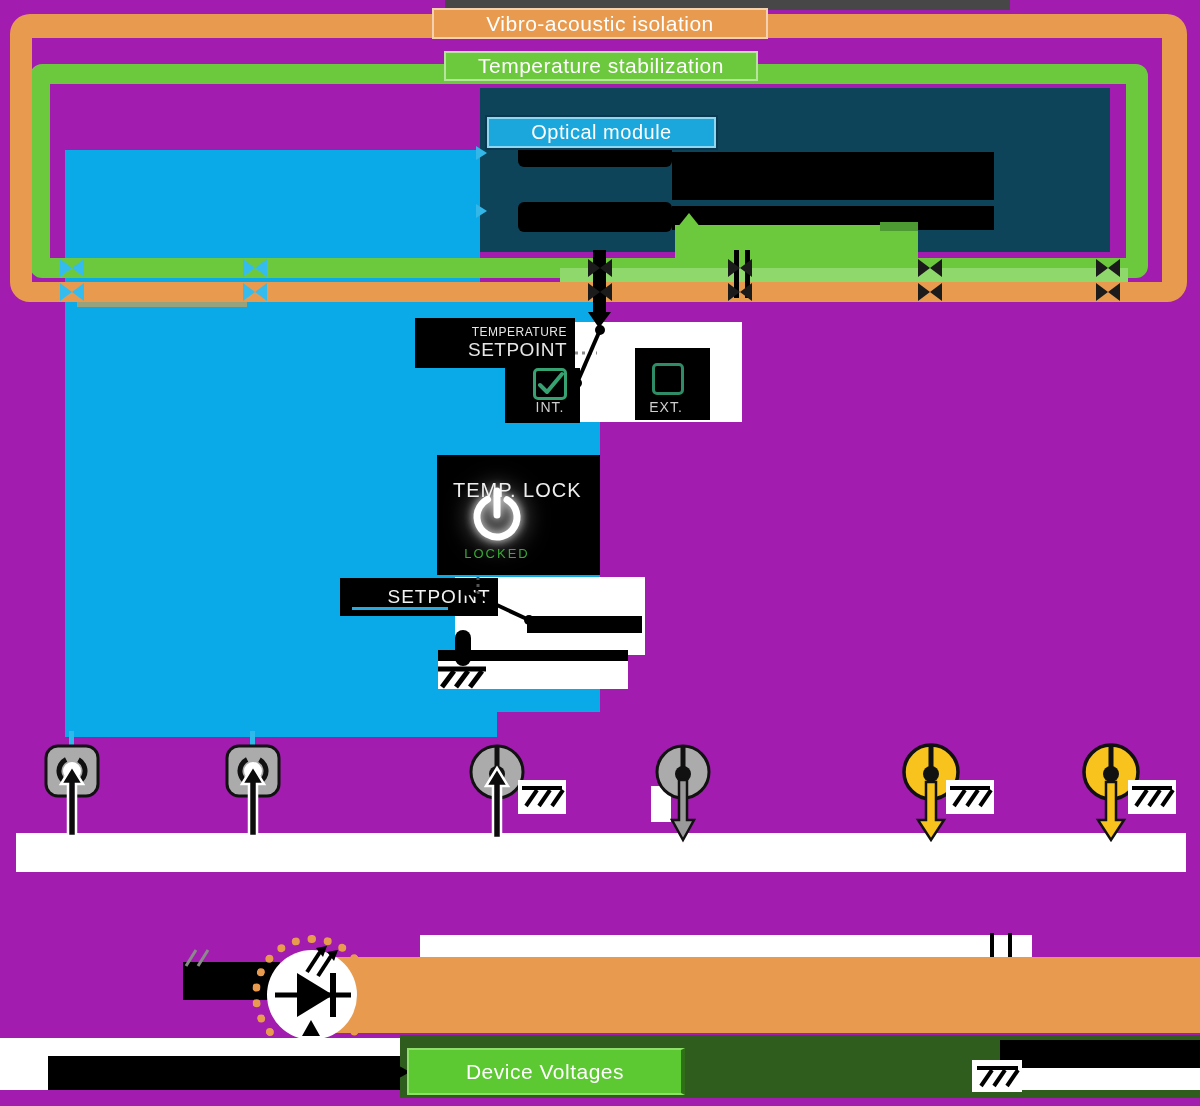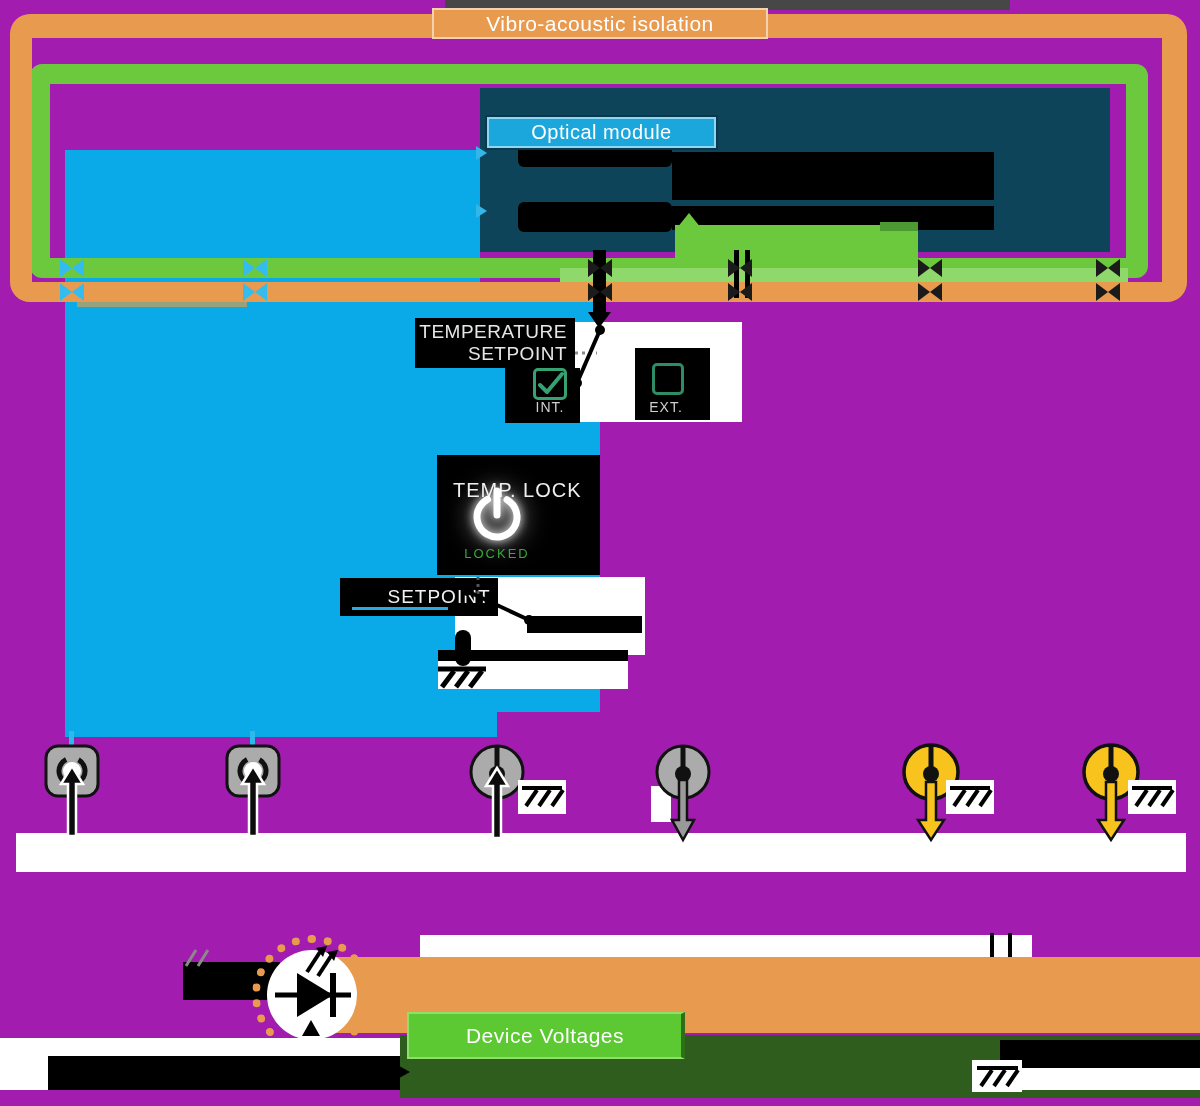--- a/index.html
+++ b/index.html
@@ -87,34 +87,37 @@
       <polygon points="918,283 918,301 930,292"></polygon>
         <polygon points="942,283 942,301 930,292"></polygon>
       <polygon points="1096,283 1096,301 1108,292"></polygon>
         <polygon points="1120,283 1120,301 1108,292"></polygon>
     </g>
   </svg>
 
   <div class="abs chip chip-vibro" style="left:432px;top:8px;width:332px;height:27px;">
     <span>Vibro-acoustic isolation</span>
   </div>
+  <div class="abs chip chip-temp" style="left:444px;top:51px;width:310px;height:26px;">
+    <span>Temperature stabilization</span>
+  </div>
   <div class="abs chip-optical-outer abs" style="left:485px;top:91px;width:233px;height:35px;">
     <div class="chip chip-optical" style="width:225px;height:27px;margin:2px;">
       <span>Optical module</span>
     </div>
   </div>
 
   <div class="abs white" style="left:562px;top:322px;width:180px;height:100px;"></div>
   <div class="abs white" style="left:455px;top:577px;width:190px;height:78px;"></div>
   <div class="abs blk" style="left:438px;top:650px;width:190px;height:13px;"></div>
   <div class="abs white" style="left:438px;top:661px;width:190px;height:28px;"></div>
   <div class="abs white" style="left:16px;top:833px;width:1170px;height:39px;"></div>
 
   <div class="abs blk" style="left:415px;top:318px;width:160px;height:50px;display:flex;flex-direction:column;justify-content:center;align-items:flex-end;padding-right:8px;box-sizing:border-box;">
-    <span class="lbl" style="font-size:19px;letter-spacing:.5px;">TEMPERATURE</span>
+    <span class="lbl" style="font-size:12px;letter-spacing:.5px;">TEMPERATURE</span>
     <span class="lbl" style="font-size:19px;letter-spacing:.5px;">SETPOINT</span>
   </div>
   <div class="abs blk" style="left:505px;top:368px;width:75px;height:55px;"></div>
   <div class="abs checkbox" style="left:533px;top:368px;width:28px;height:26px;">
     <svg width="28" height="26" viewBox="0 0 28 26">
       <polyline points="4,14 11,21 26,3" fill="none" stroke="#36A271" stroke-width="4" stroke-linecap="round" stroke-linejoin="round"></polyline>
     </svg>
   </div>
   <div class="abs small-lbl" style="left:526px;top:399px;width:48px;">INT.</div>
   <div class="abs blk" style="left:635px;top:348px;width:75px;height:72px;"></div>
@@ -251,17 +254,17 @@
   <div class="abs blk" style="left:1000px;top:1040px;width:200px;height:28px;"></div>
   <div class="abs white" style="left:1016px;top:1068px;width:184px;height:22px;"></div>
   <svg class="abs" style="left:972px;top:1056px;width:50px;height:36px;" viewBox="0 0 50 36">
     <rect x="0" y="4" width="50" height="32" fill="#fff"></rect>
     <line x1="5" y1="12" x2="46" y2="12" stroke="#000" stroke-width="4"></line>
     <line x1="9" y1="30" x2="20" y2="14" stroke="#000" stroke-width="4"></line>
     <line x1="22" y1="30" x2="33" y2="14" stroke="#000" stroke-width="4"></line>
     <line x1="35" y1="30" x2="46" y2="14" stroke="#000" stroke-width="4"></line>
   </svg>
   <div class="abs tri" style="left:392px;top:1062px;border-top:10px solid transparent;border-bottom:10px solid transparent;border-left:18px solid #000;"></div>
-  <div class="abs chip chip-device" style="left:407px;top:1012px;width:272px;height:43px;">
+  <div class="abs chip chip-device" style="left:407px;top:1048px;width:272px;height:43px;">
     <span>Device Voltages</span>
   </div>
 
 </div>
 
 </body></html>

